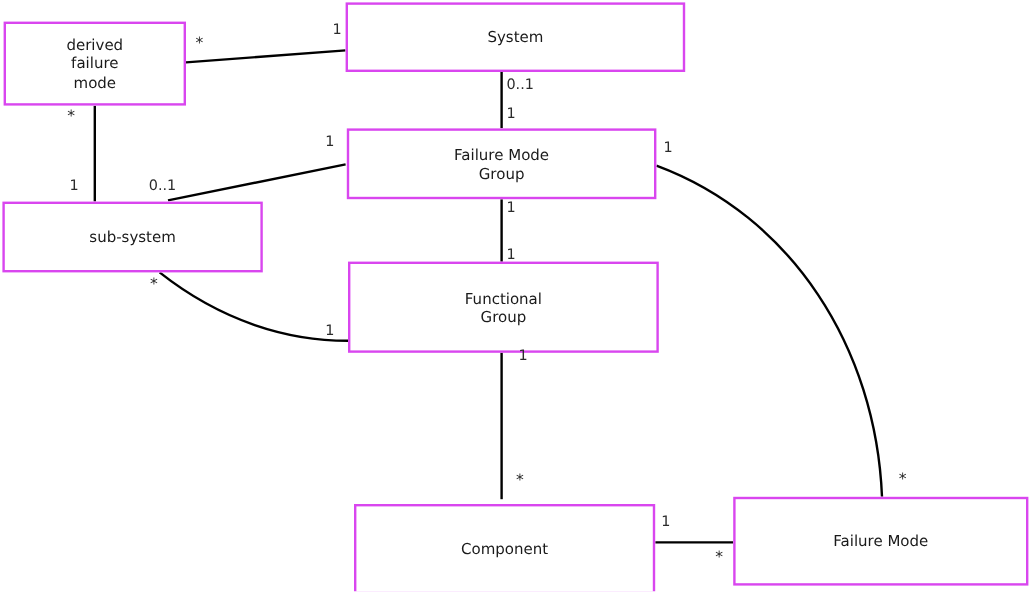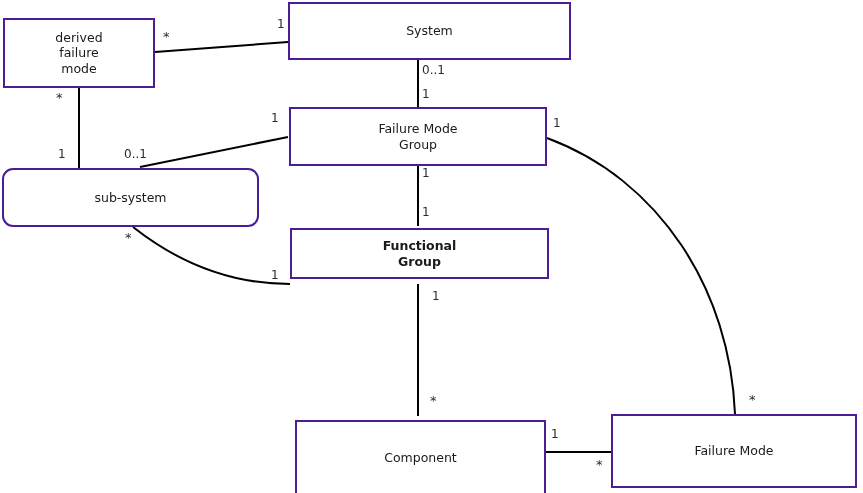--- a/index.html
+++ b/index.html
@@ -21,21 +21,21 @@
   #edge-layer {
     position: absolute;
     left: 0;
     top: 0;
     width: 863px;
     height: 493px;
   }
   .node-box {
     position: absolute;
     box-sizing: border-box;
-    border: 2px solid #4c1d95;
+    border: 2px solid #d946ef;
     background: #ffffff;
     display: flex;
     align-items: center;
     justify-content: center;
     z-index: 2;
   }
   .node-label {
     font-family: "DejaVu Sans", sans-serif;
     font-size: 12.5px;
     color: #1a1a1a;
@@ -81,24 +81,24 @@
 failure
 mode</div>
       </div>
       <div class="node-box" style="left: 288px; top: 2px; width: 283px; height: 58px;">
         <div class="node-label">System</div>
       </div>
       <div class="node-box" style="left: 289px; top: 107px; width: 258px; height: 59px;">
         <div class="node-label">Failure Mode
 Group</div>
       </div>
-      <div class="node-box" style="left: 2px; top: 168px; width: 257px; height: 59px; border-radius: 11px;">
+      <div class="node-box" style="left: 2px; top: 168px; width: 217px; height: 59px;">
         <div class="node-label">sub-system</div>
       </div>
-      <div class="node-box" style="left: 290px; top: 228px; width: 259px; height: 51px; font-weight: bold;">
+      <div class="node-box" style="left: 290px; top: 218px; width: 259px; height: 76px;">
         <div class="node-label">Functional
 Group</div>
       </div>
       <div class="node-box" style="left: 295px; top: 420px; width: 251px; height: 75px;">
         <div class="node-label">Component</div>
       </div>
       <div class="node-box" style="left: 611px; top: 414px; width: 246px; height: 74px;">
         <div class="node-label">Failure Mode</div>
       </div>
     </div>

